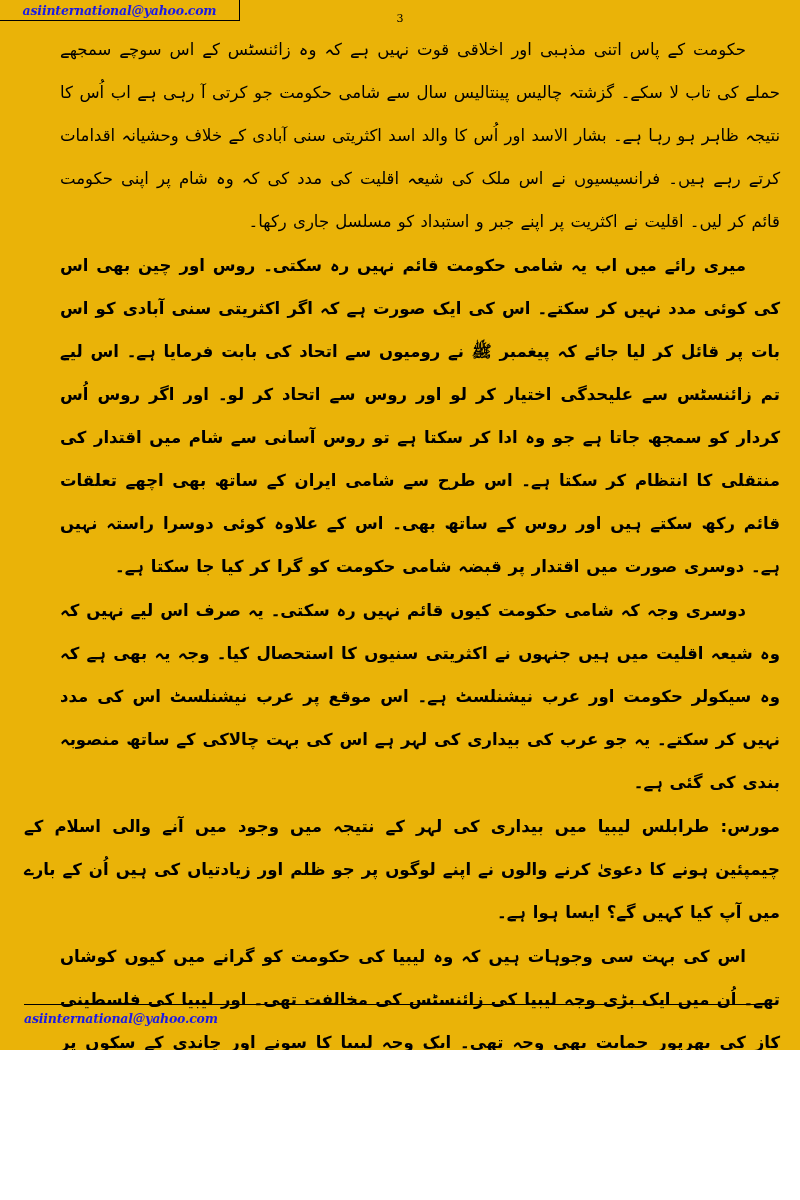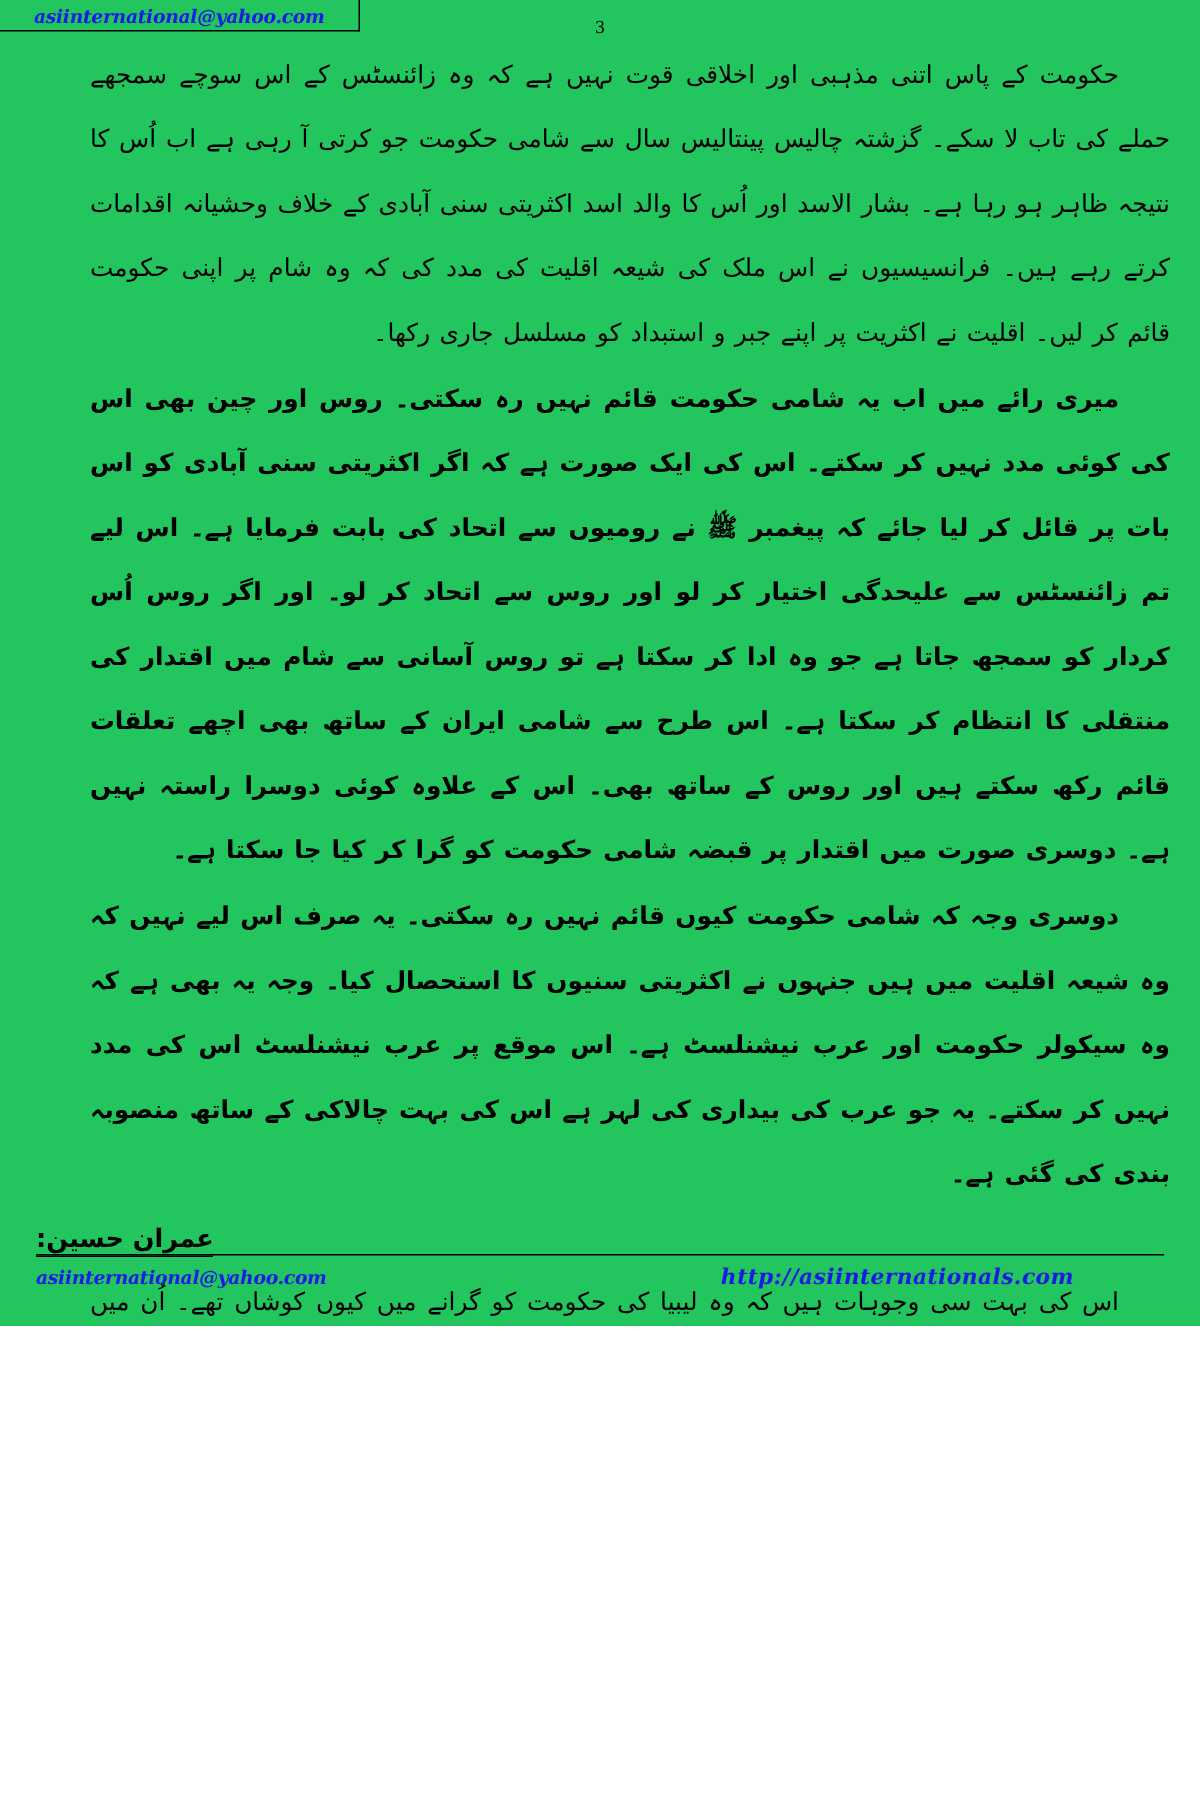--- a/index.html
+++ b/index.html
@@ -3,22 +3,22 @@
 <meta charset="utf-8">
 <style>
   html, body {
     margin: 0;
     padding: 0;
     background: #ffffff;
   }
   .page {
     position: relative;
     width: 800px;
-    height: 884px;
-    background: #22c55e;
+    height: 1050px;
+    background: #eab308;
     overflow: hidden;
     font-family: "DejaVu Sans", sans-serif;
   }
 
   
   .header {
     position: absolute;
     top: 0;
     left: 0;
     width: 800px;
@@ -152,28 +152,25 @@
   </div>
 
   <div class="body-area">
 
     <p class="urdu p-indent para">حکومت کے پاس اتنی مذہبی اور اخلاقی قوت نہیں ہے کہ وہ زائنسٹس کے اس سوچے سمجھے حملے کی تاب لا سکے۔ گزشتہ چالیس پینتالیس سال سے شامی حکومت جو کرتی آ رہی ہے اب اُس کا نتیجہ ظاہر ہو رہا ہے۔ بشار الاسد اور اُس کا والد اسد اکثریتی سنی آبادی کے خلاف وحشیانہ اقدامات کرتے رہے ہیں۔ فرانسیسیوں نے اس ملک کی شیعہ اقلیت کی مدد کی کہ وہ شام پر اپنی حکومت قائم کر لیں۔ اقلیت نے اکثریت پر اپنے جبر و استبداد کو مسلسل جاری رکھا۔</p>
 
     <p class="urdu p-indent para">میری رائے میں اب یہ شامی حکومت قائم نہیں رہ سکتی۔ روس اور چین بھی اس کی کوئی مدد نہیں کر سکتے۔ اس کی ایک صورت ہے کہ اگر اکثریتی سنی آبادی کو اس بات پر قائل کر لیا جائے کہ پیغمبر ﷺ نے رومیوں سے اتحاد کی بابت فرمایا ہے۔ اس لیے تم زائنسٹس سے علیحدگی اختیار کر لو اور روس سے اتحاد کر لو۔ اور اگر روس اُس کردار کو سمجھ جاتا ہے جو وہ ادا کر سکتا ہے تو روس آسانی سے شام میں اقتدار کی منتقلی کا انتظام کر سکتا ہے۔ اس طرح سے شامی ایران کے ساتھ بھی اچھے تعلقات قائم رکھ سکتے ہیں اور روس کے ساتھ بھی۔ اس کے علاوہ کوئی دوسرا راستہ نہیں ہے۔ دوسری صورت میں اقتدار پر قبضہ شامی حکومت کو گرا کر کیا جا سکتا ہے۔</p>
 
     <p class="urdu p-indent para">دوسری وجہ کہ شامی حکومت کیوں قائم نہیں رہ سکتی۔ یہ صرف اس لیے نہیں کہ وہ شیعہ اقلیت میں ہیں جنہوں نے اکثریتی سنیوں کا استحصال کیا۔ وجہ یہ بھی ہے کہ وہ سیکولر حکومت اور عرب نیشنلسٹ ہے۔ اس موقع پر عرب نیشنلسٹ اس کی مدد نہیں کر سکتے۔ یہ جو عرب کی بیداری کی لہر ہے اس کی بہت چالاکی کے ساتھ منصوبہ بندی کی گئی ہے۔</p>
 
+    <p class="urdu bold para">مورس:   طرابلس لیبیا میں بیداری کی لہر کے نتیجہ میں وجود میں آنے والی اسلام کے چیمپئین ہونے کا دعویٰ کرنے والوں نے اپنے لوگوں پر جو ظلم اور زیادتیاں کی ہیں اُن کے بارے میں آپ کیا کہیں گے؟ ایسا ہوا ہے۔</p>
 
-    <div class="speaker-name">
-      <span>عمران حسین:</span>
-    </div>
 
 
     <p class="urdu p-indent para">اس کی بہت سی وجوہات ہیں کہ وہ لیبیا کی حکومت کو گرانے میں کیوں کوشاں تھے۔ اُن میں ایک بڑی وجہ لیبیا کی زائنسٹس کی مخالفت تھی۔ اور لیبیا کی فلسطینی کاز کی بھرپور حمایت بھی وجہ تھی۔ ایک وجہ لیبیا کا سونے اور چاندی کے سکوں پر مشتمل نئی کرنسی جاری کرنے کا منصوبہ بھی تھی۔ اس کے علاوہ اسرائیل کے سپر پاور بننے کے لئے ضروری ہے کہ اسرائیل اپنی سرحدوں کو بڑھائے۔ کیونکہ کسی نے بائبل میں لکھ دیا تھا کہ یہودی ریاست نیل سے فرات تک پھیلی ہو گی جو کہ درست نہیں۔ یہ صرف اس لیے لکھ دیا گیا کہ یہودی مصر میں دریائے نیل کے مشرقی ڈیلٹا میں کچھ صدیوں تک آباد رہے ہیں اس لیے یہ فیصلہ کر لیا گیا کہ یہ بھی اُن کی ریاست کا حصہ ہو گا۔ اور اس لیے بھی کہ اسرائیل کو حضرت داؤد اور حضرت سلیمان کا مقدس اسرائیل کہا جائے یہ ضروری سمجھا گیا ہے کہ اس کی سرحدیں پھیلیں۔</p>
 
   </div>
 
   <div class="footer">
     <span class="footer-email">asiinternational@yahoo.com</span>
-    <span class="footer-url">http://asiinternationals.com</span>
   </div>
 
 </div>
 
 </body></html>

